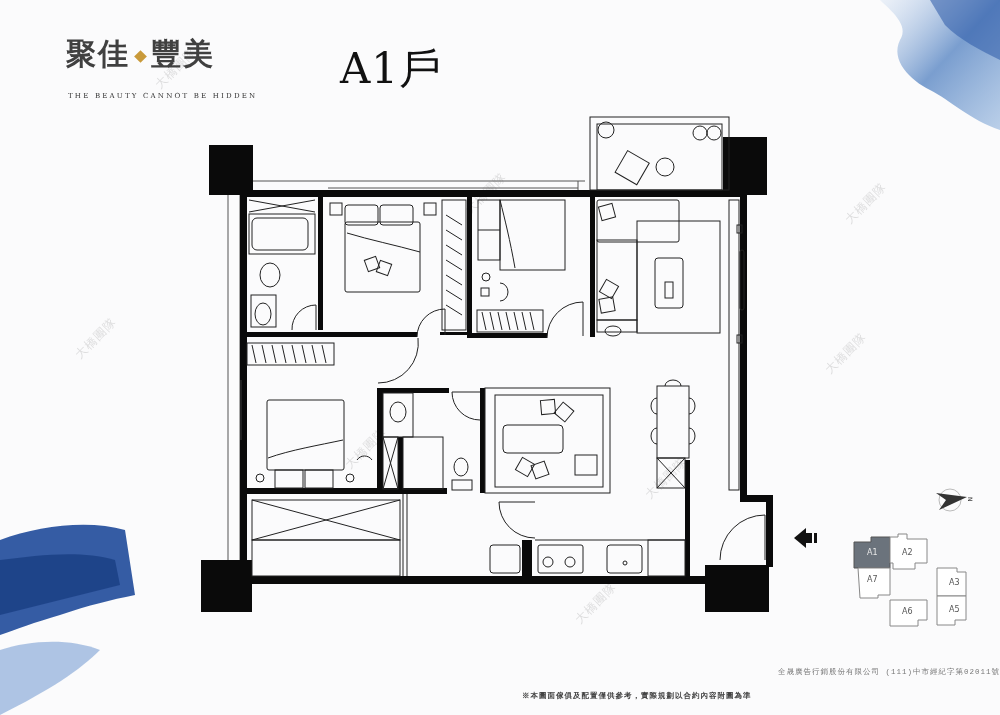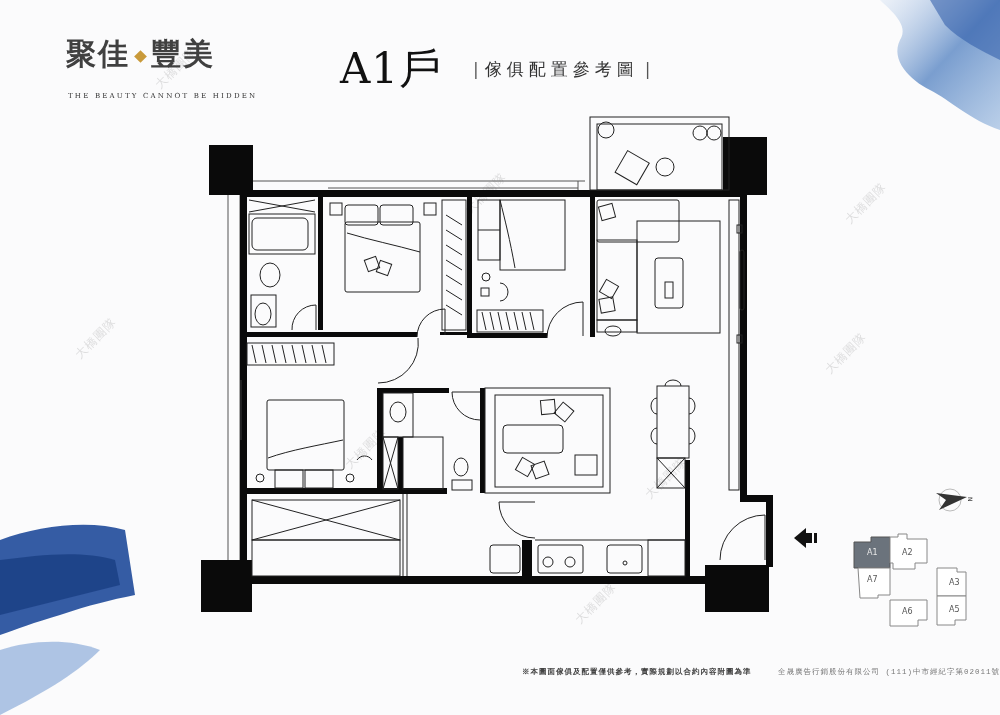--- a/index.html
+++ b/index.html
@@ -22,37 +22,37 @@
     background: #c99a3a; transform: rotate(45deg);
     margin: 0 6px; vertical-align: middle;
   }
   .brand-tagline {
     font-family: "DejaVu Serif", serif;
     font-size: 7px; letter-spacing: 2.2px; color: #333;
     margin-top: 16px; padding-left: 2px; white-space: nowrap;
   }
   .unit-title {
     position: absolute; left: 340px; top: 44px;
-    display: flex; align-items: center; gap: 25px;
+    display: flex; align-items: center; gap: 14px;
   }
   .unit-name {
     font-family: "DejaVu Serif", serif; font-size: 42px;
     color: #111; letter-spacing: 1px; line-height: 50px;
   }
   .unit-sub {
     font-family: "DejaVu Serif", serif; font-size: 17px;
     letter-spacing: 5px; color: #333; white-space: nowrap;
   }
   .unit-sub .bar { margin: 0 6px; color: #555; letter-spacing: 0; }
   .plan { position: absolute; left: 0; top: 0; width: 1000px; height: 715px; }
   .footer {
     position: absolute; top: 667px; font-size: 7.5px; color: #555;
     letter-spacing: 1px; white-space: nowrap; font-family: "DejaVu Serif", serif;
   }
-  .footer-note { left: 522px; font-weight: bold; color: #444; }
+  .footer-note { left: 522px; font-weight: bold; color: #444; margin-top: 24px; }
   .footer-company { left: 778px; color: #777; font-family: Liberation Mono, monospace; }
   .keyplan-label { font-family: "DejaVu Sans", sans-serif; font-size: 8px; fill: #555; }
   .keyplan-label.active { fill: #e8e8e8; }
   .watermark {
     position: absolute; font-family: "DejaVu Sans", sans-serif;
     font-size: 12px; color: rgba(120,120,120,0.22);
     transform: rotate(-45deg); white-space: nowrap; pointer-events: none;
     letter-spacing: 1px;
   }
 </style>
@@ -88,23 +88,20 @@
 
 <div class="brand">
   <div class="brand-title">
     <span>聚佳</span><span class="brand-dot"></span><span>豐美</span>
   </div>
   <div class="brand-tagline">THE BEAUTY CANNOT BE HIDDEN</div>
 </div>
 
 <div class="unit-title">
   <span class="unit-name">A1戶</span>
-  <span class="unit-sub">
-    <span class="bar">|</span><span>傢俱配置參考圖</span><span class="bar">|</span>
-  </span>
 </div>
 
 <svg class="plan" viewBox="0 0 1000 715" width="1000" height="715">
   <g fill="none" stroke="#333" stroke-width="1">
 
     <rect x="228" y="182" width="12" height="400" stroke="#555"></rect>
     <line x1="252" y1="181" x2="585" y2="181" stroke="#555"></line>
     <line x1="328" y1="188" x2="578" y2="188" stroke="#555"></line>
     <line x1="578" y1="181" x2="578" y2="195" stroke="#555"></line>
   </g>

